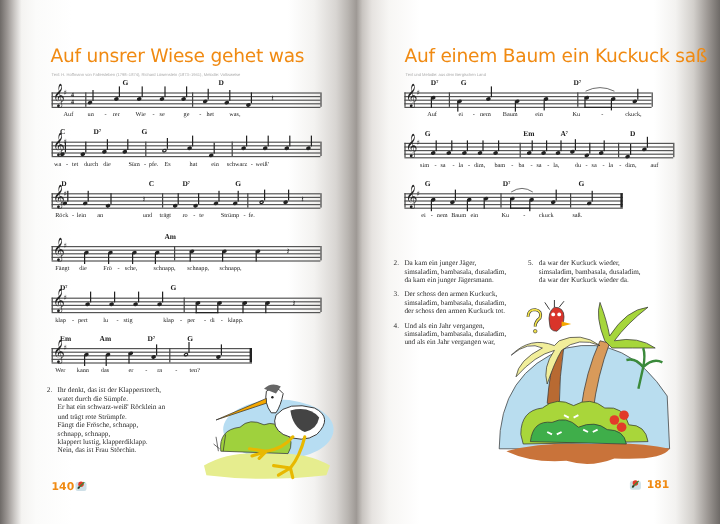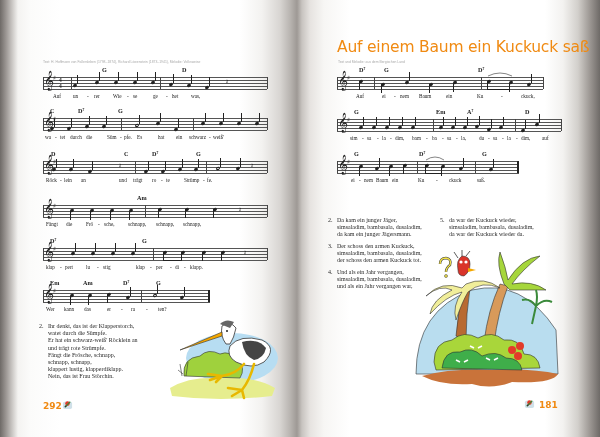--- a/index.html
+++ b/index.html
@@ -43,20 +43,21 @@
   .mascot { position: absolute; width: 11px; height: 11px; }
 
   .illus { position: absolute; }
 </style>
 </head>
 <body>
 
 <div class="spread">
 
   <div class="page left">
+    <div class="song-title" style="left:42px; top:38px;">Auf unsrer Wiese gehet was</div>
     <div class="credits" style="left:43px; top:60px;">Text: H. Hoffmann von Fallersleben (1798–1874), Richard Löwenstein (1873–1941), Melodie: Volksweise</div>
 
     <div class="system" style="top:66px; left:0; width:298px; height:30px;">
       <div class="chords">
           <span class="chord" style="left: 102px;">G</span>
           <span class="chord" style="left: 182px;">D</span>
         </div>
       <div class="staff" style="left:43px; top:11px; width:224px;">
         <div class="line" style="top:0"></div>
           <div class="line" style="top:3px"></div>
@@ -376,21 +377,21 @@
       <path d="M70 28 Q80 16 102 22 Q118 30 104 44 Q92 52 76 44 Q66 38 70 28 Z" fill="#fff" stroke="#333" stroke-width="0.8"></path>
       <path d="M82 24 Q98 20 106 30 Q104 40 94 42 Q84 38 82 24 Z" fill="#444"></path>
       <path d="M62 8 Q70 2 76 10 Q74 20 70 26 L66 26 Q60 18 62 8 Z" fill="#fff" stroke="#333" stroke-width="0.8"></path>
       <path d="M60 6 Q66 0 74 4 L70 10 Z" fill="#666"></path>
       <path d="M62 14 L20 32 L62 18 Z" fill="#f4a700" stroke="#333" stroke-width="0.6"></path>
       <circle cx="67" cy="13" r="1" fill="#222"></circle>
       <path d="M84 46 Q76 56 62 58 M62 58 L48 56 M62 58 L50 62 M62 58 L56 64" stroke="#e8b800" stroke-width="2.6" fill="none" stroke-linecap="round"></path>
       <path d="M94 46 Q90 62 82 72 M82 72 L68 70 M82 72 L72 78 M82 72 L84 80" stroke="#e8b800" stroke-width="2.6" fill="none" stroke-linecap="round"></path>
     </svg>
 
-    <div class="page-num" style="left:43px; top:401px;">292</div>
+    <div class="page-num" style="left:43px; top:401px;">140</div>
     <svg class="mascot" style="left:62px; top:399px;" viewBox="0 0 12 12">
       <rect x="1" y="3" width="10" height="8" rx="2" fill="#cfe0e8"></rect>
       <circle cx="6" cy="5" r="2.5" fill="#e23a2a"></circle>
       <path d="M3 9 L9 3" stroke="#3a8a3a" stroke-width="1.2"></path>
       <circle cx="4" cy="8" r="1" fill="#333"></circle>
     </svg>
   </div>
 
   <div class="page right">
     <div class="song-title" style="left:35px; top:38px;">Auf einem Baum ein Kuckuck saß</div>

